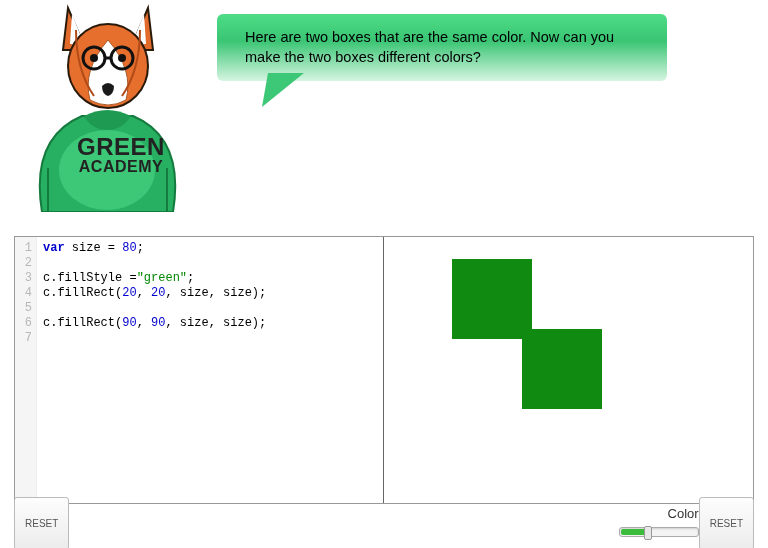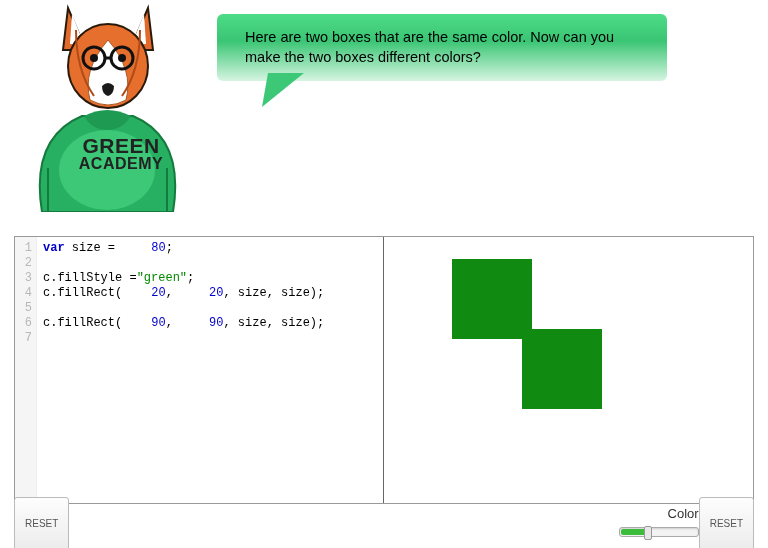--- a/index.html
+++ b/index.html
@@ -37,21 +37,21 @@
   .shirt-text {
     position: absolute;
     left: 42px; top: 136px;
     width: 98px;
     font-family: Arial Black, Arial, sans-serif;
     font-weight: 900;
     color: #222;
     line-height: 0.95;
     text-align: center;
   }
-  .shirt-text .l1 { font-size: 21px; letter-spacing:0.5px;}
+  .shirt-text .l1 { font-size: 24px; letter-spacing:0.5px;}
   .shirt-text .l2 { font-size: 28px; letter-spacing:1px;}
   .shirt-text .l3 { font-size: 16px; letter-spacing:0.5px;}
   .speech {
     position: absolute;
     left: 200px; top: 14px;
     width: 450px;
     background: linear-gradient(to bottom, #4fdc87 0%, #39c573 40%, #d6f5e2 100%);
     border-radius: 6px;
     padding: 14px 28px;
     font-size: 14.5px;
@@ -100,21 +100,21 @@
     border-right: 1px solid #eee;
   }
   .code {
     padding: 4px 6px 0 6px;
     line-height: 15px;
     white-space: pre;
     color: #000;
   }
   .kw { color: #0000cc; font-weight: bold; }
   .str { color: #008800; }
-  .num { color: #0000cc; margin-left: 29px; }
+  .num { color: #0000cc; }
   .canvas-pane {
     width: 50%;
     position: relative;
     background: #fff;
   }
   .green-box {
     position: absolute;
     background: #108a10;
   }
   .footer {

